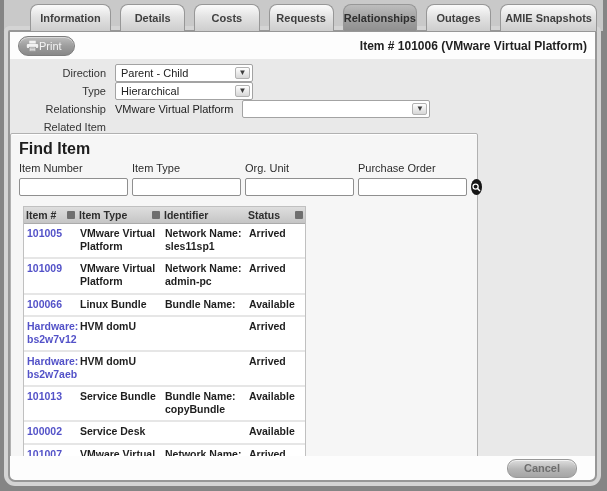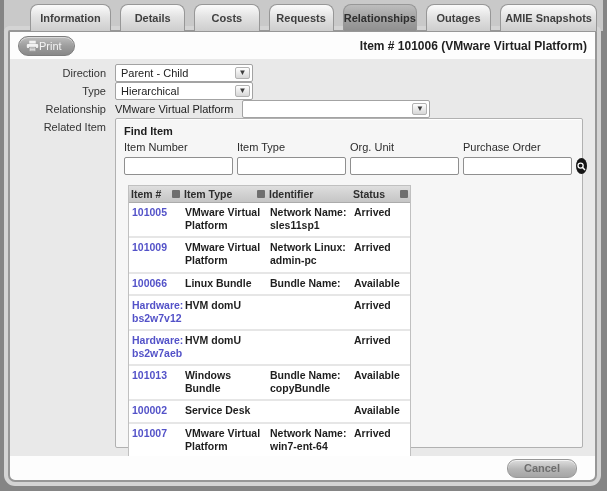--- a/index.html
+++ b/index.html
@@ -21,24 +21,24 @@
   .formarea{position:absolute;top:27px;bottom:24px;left:0;right:0;background:#e9e9e9;padding-top:5px;box-sizing:border-box;overflow:hidden;}
   .frow{display:flex;align-items:center;margin:0 0;}
   .flabel{width:96px;text-align:right;padding-right:9px;font-size:11px;color:#333;flex-shrink:0;}
   .selectbox{position:relative;height:18px;background:#fff;border:1px solid #a3a3a3;border-radius:2px;
              font-size:11px;color:#222;display:flex;align-items:center;padding:0 20px 0 5px;box-sizing:border-box;cursor:pointer;}
   .selectbox .arr{position:absolute;right:2px;top:2px;bottom:2px;width:13px;border:1px solid #b2b2b2;border-radius:2px;
                   background:linear-gradient(#ffffff,#d7d7d7);display:flex;align-items:center;justify-content:center;
                   font-size:8px;color:#3c3c3c;line-height:1;}
   .w135{width:138px;} .w190{width:188px;margin-left:9px;}
   .reltext{font-size:11px;color:#222;}
-  .relrow{align-items:flex-start;}
+  .relrow{align-items:flex-start;flex-direction:column;}
   .fieldset{width:468px;background:#f6f6f6;border:1px solid #b1b1b1;border-radius:2px;box-shadow:inset 0 1px 0 #fff;
             padding:6px 8px;box-sizing:border-box;height:330px;position:relative;}
-  .legend{font-size:11px;font-weight:bold;color:#1d1d1d;margin-bottom:4px;}
+  .legend{font-size:16px;font-weight:bold;color:#1d1d1d;margin-bottom:4px;}
   .findrow{display:flex;align-items:flex-end;}
   .fgroup{width:111px;margin-right:4px;}
   .fglabel{font-size:11px;color:#2c2c2c;margin-bottom:3px;}
   .tinput{width:101px;height:14px;border:1px solid #8f8f8f;border-radius:2px;background:#fff;font-size:11px;padding:1px 3px;
           font-family:"Liberation Sans",sans-serif;}
   .searchbtn{margin-left:auto;margin-bottom:1px;width:16px;height:16px;border-radius:50%;background:#161616;border:none;
              display:flex;align-items:center;justify-content:center;cursor:pointer;padding:0;}
   .tbl{margin-top:10px;margin-left:4px;width:281px;border:1px solid #c0c0c0;background:#fff;}
   .thead{display:grid;grid-template-columns:53px 85px 84px 1fr;background:linear-gradient(#dedede,#c5c5c5);
          border-bottom:1px solid #ababab;font-size:10.5px;font-weight:bold;color:#2e2e2e;}
@@ -162,21 +162,21 @@
 
           <div class="trow">
             <div class="td link">101005</div>
             <div class="td">VMware Virtual Platform</div>
             <div class="td">Network Name: sles11sp1</div>
             <div class="td">Arrived</div>
           </div>
           <div class="trow">
             <div class="td link">101009</div>
             <div class="td">VMware Virtual Platform</div>
-            <div class="td">Network Linux: admin-pc</div>
+            <div class="td">Network Name: admin-pc</div>
             <div class="td">Arrived</div>
           </div>
           <div class="trow">
             <div class="td link">100066</div>
             <div class="td">Linux Bundle</div>
             <div class="td">Bundle Name:</div>
             <div class="td">Available</div>
           </div>
           <div class="trow">
             <div class="td link">Hardware: bs2w7v12</div>
@@ -185,21 +185,21 @@
             <div class="td">Arrived</div>
           </div>
           <div class="trow">
             <div class="td link">Hardware: bs2w7aeb</div>
             <div class="td">HVM domU</div>
             <div class="td"></div>
             <div class="td">Arrived</div>
           </div>
           <div class="trow">
             <div class="td link">101013</div>
-            <div class="td">Windows Bundle</div>
+            <div class="td">Service Bundle</div>
             <div class="td">Bundle Name: copyBundle</div>
             <div class="td">Available</div>
           </div>
           <div class="trow">
             <div class="td link">100002</div>
             <div class="td">Service Desk</div>
             <div class="td"></div>
             <div class="td">Available</div>
           </div>
           <div class="trow">

